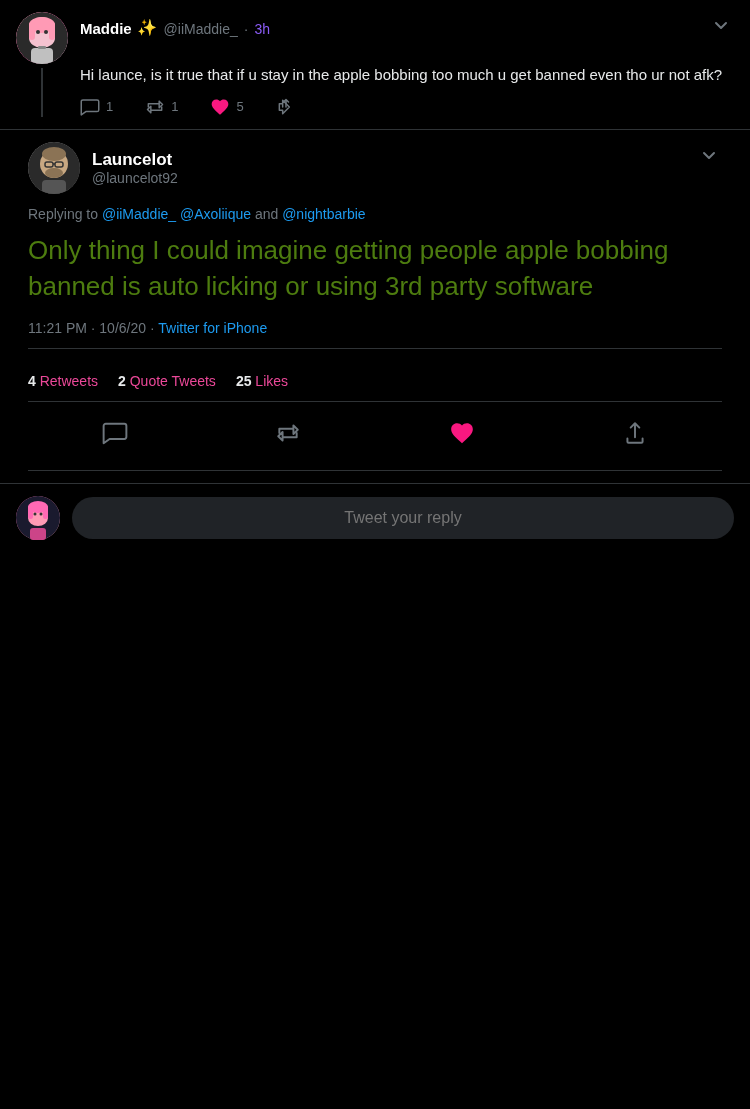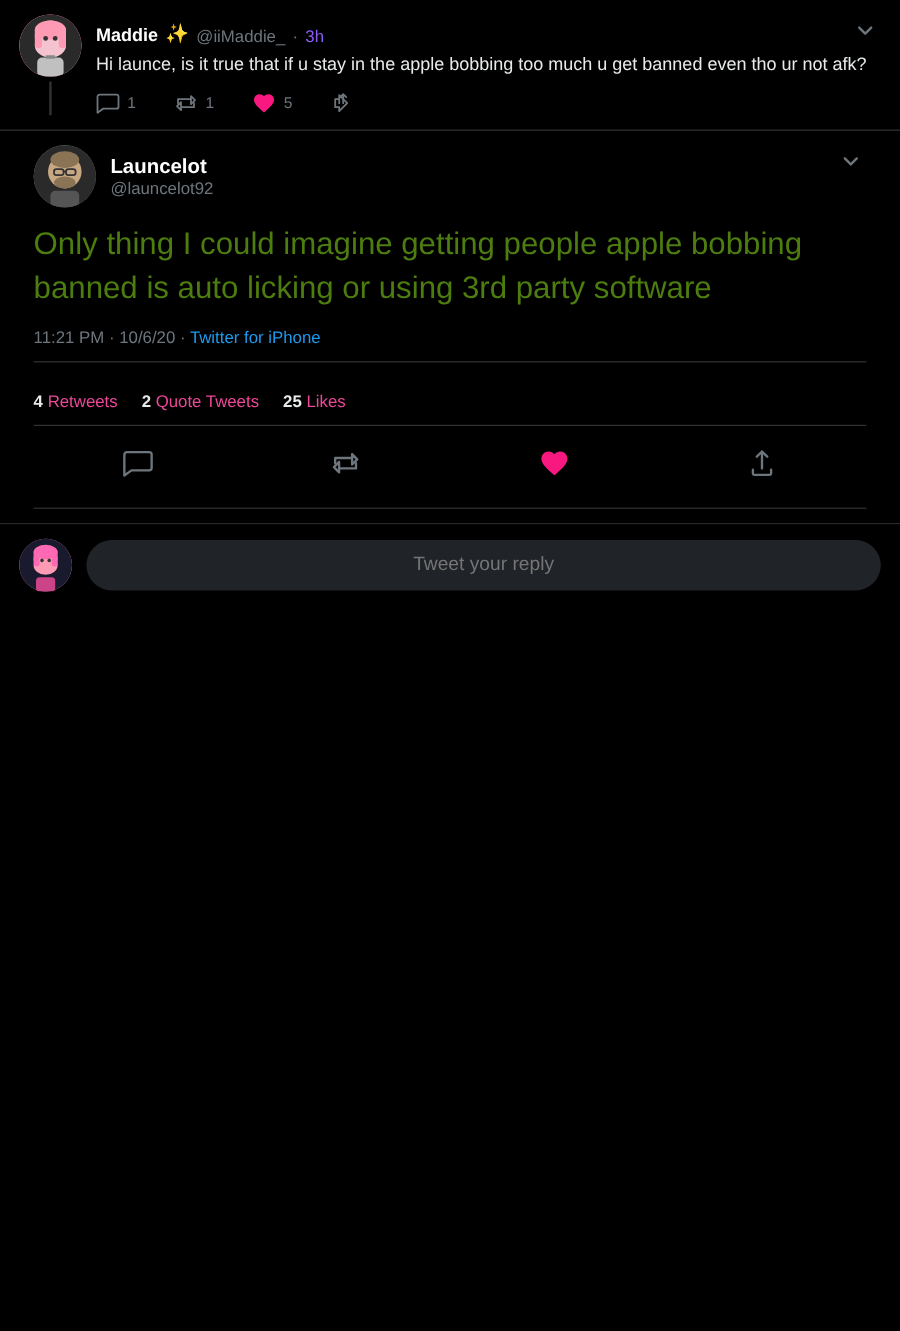--- a/index.html
+++ b/index.html
@@ -98,21 +98,21 @@
       color: #6e767d;
       font-size: 18px;
       cursor: pointer;
       padding: 4px;
     }
 
     .tweet-text {
       font-size: 15px;
       color: #e7e9ea;
       line-height: 1.5;
-      margin-top: 0;
+      margin-top: 21px;
     }
 
     .tweet-actions {
       display: flex;
       align-items: center;
       gap: 32px;
       margin-top: 10px;
     }
 
     .action-item {
@@ -389,20 +389,27 @@
         <div class="detail-username">@launcelot92</div>
       </div>
     </div>
     <button class="chevron-btn">
       <svg width="18" height="18" viewBox="0 0 18 18" fill="none">
         <path d="M4 7l5 5 5-5" stroke="#6e767d" stroke-width="2" stroke-linecap="round" stroke-linejoin="round"></path>
       </svg>
     </button>
   </div>
 
+  <div class="replying-to">
+    <span>Replying to</span>
+    <a href="#"> @iiMaddie_</a>
+    <a href="#"> @Axoliique</a>
+    <span>and</span>
+    <a href="#">@nightbarbie</a>
+  </div>
 
   <div class="detail-tweet-text">Only thing I could imagine getting people apple bobbing banned is auto licking or using 3rd party software</div>
 
   <div class="detail-meta">
     <span>11:21 PM · 10/6/20</span>
     <span> · </span>
     <a href="#">Twitter for iPhone</a>
   </div>
 
   <div class="detail-stats">

